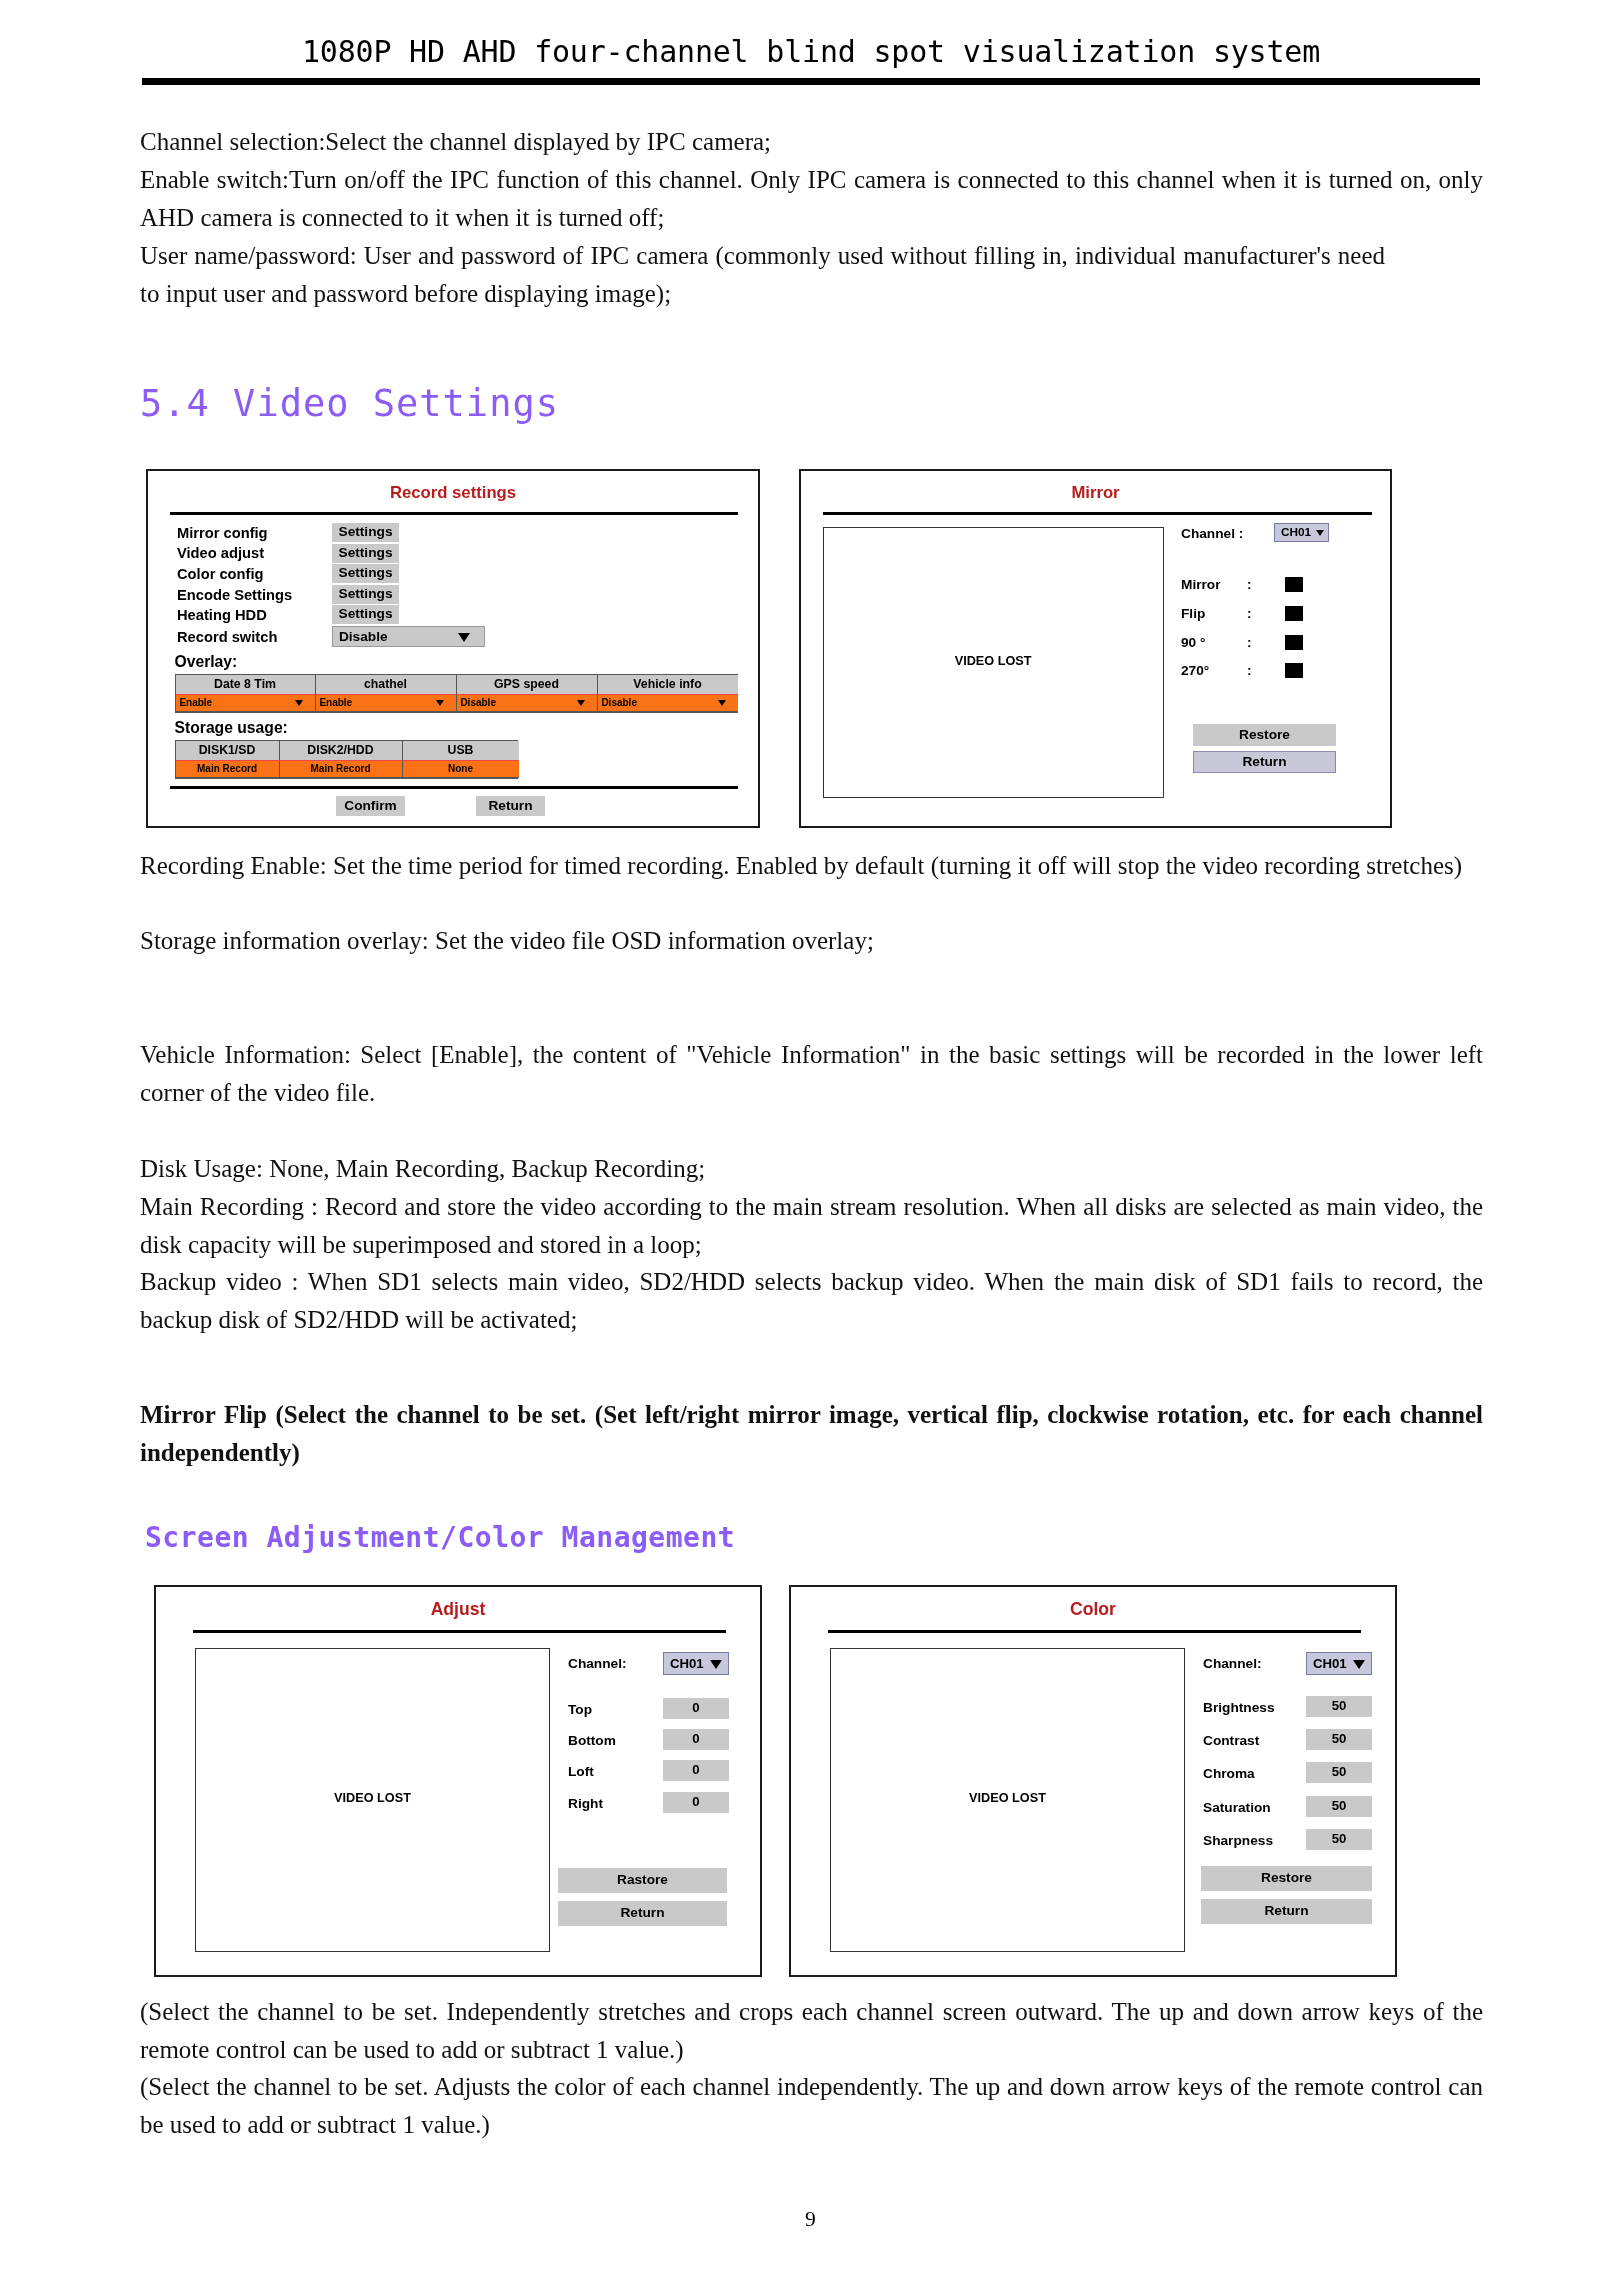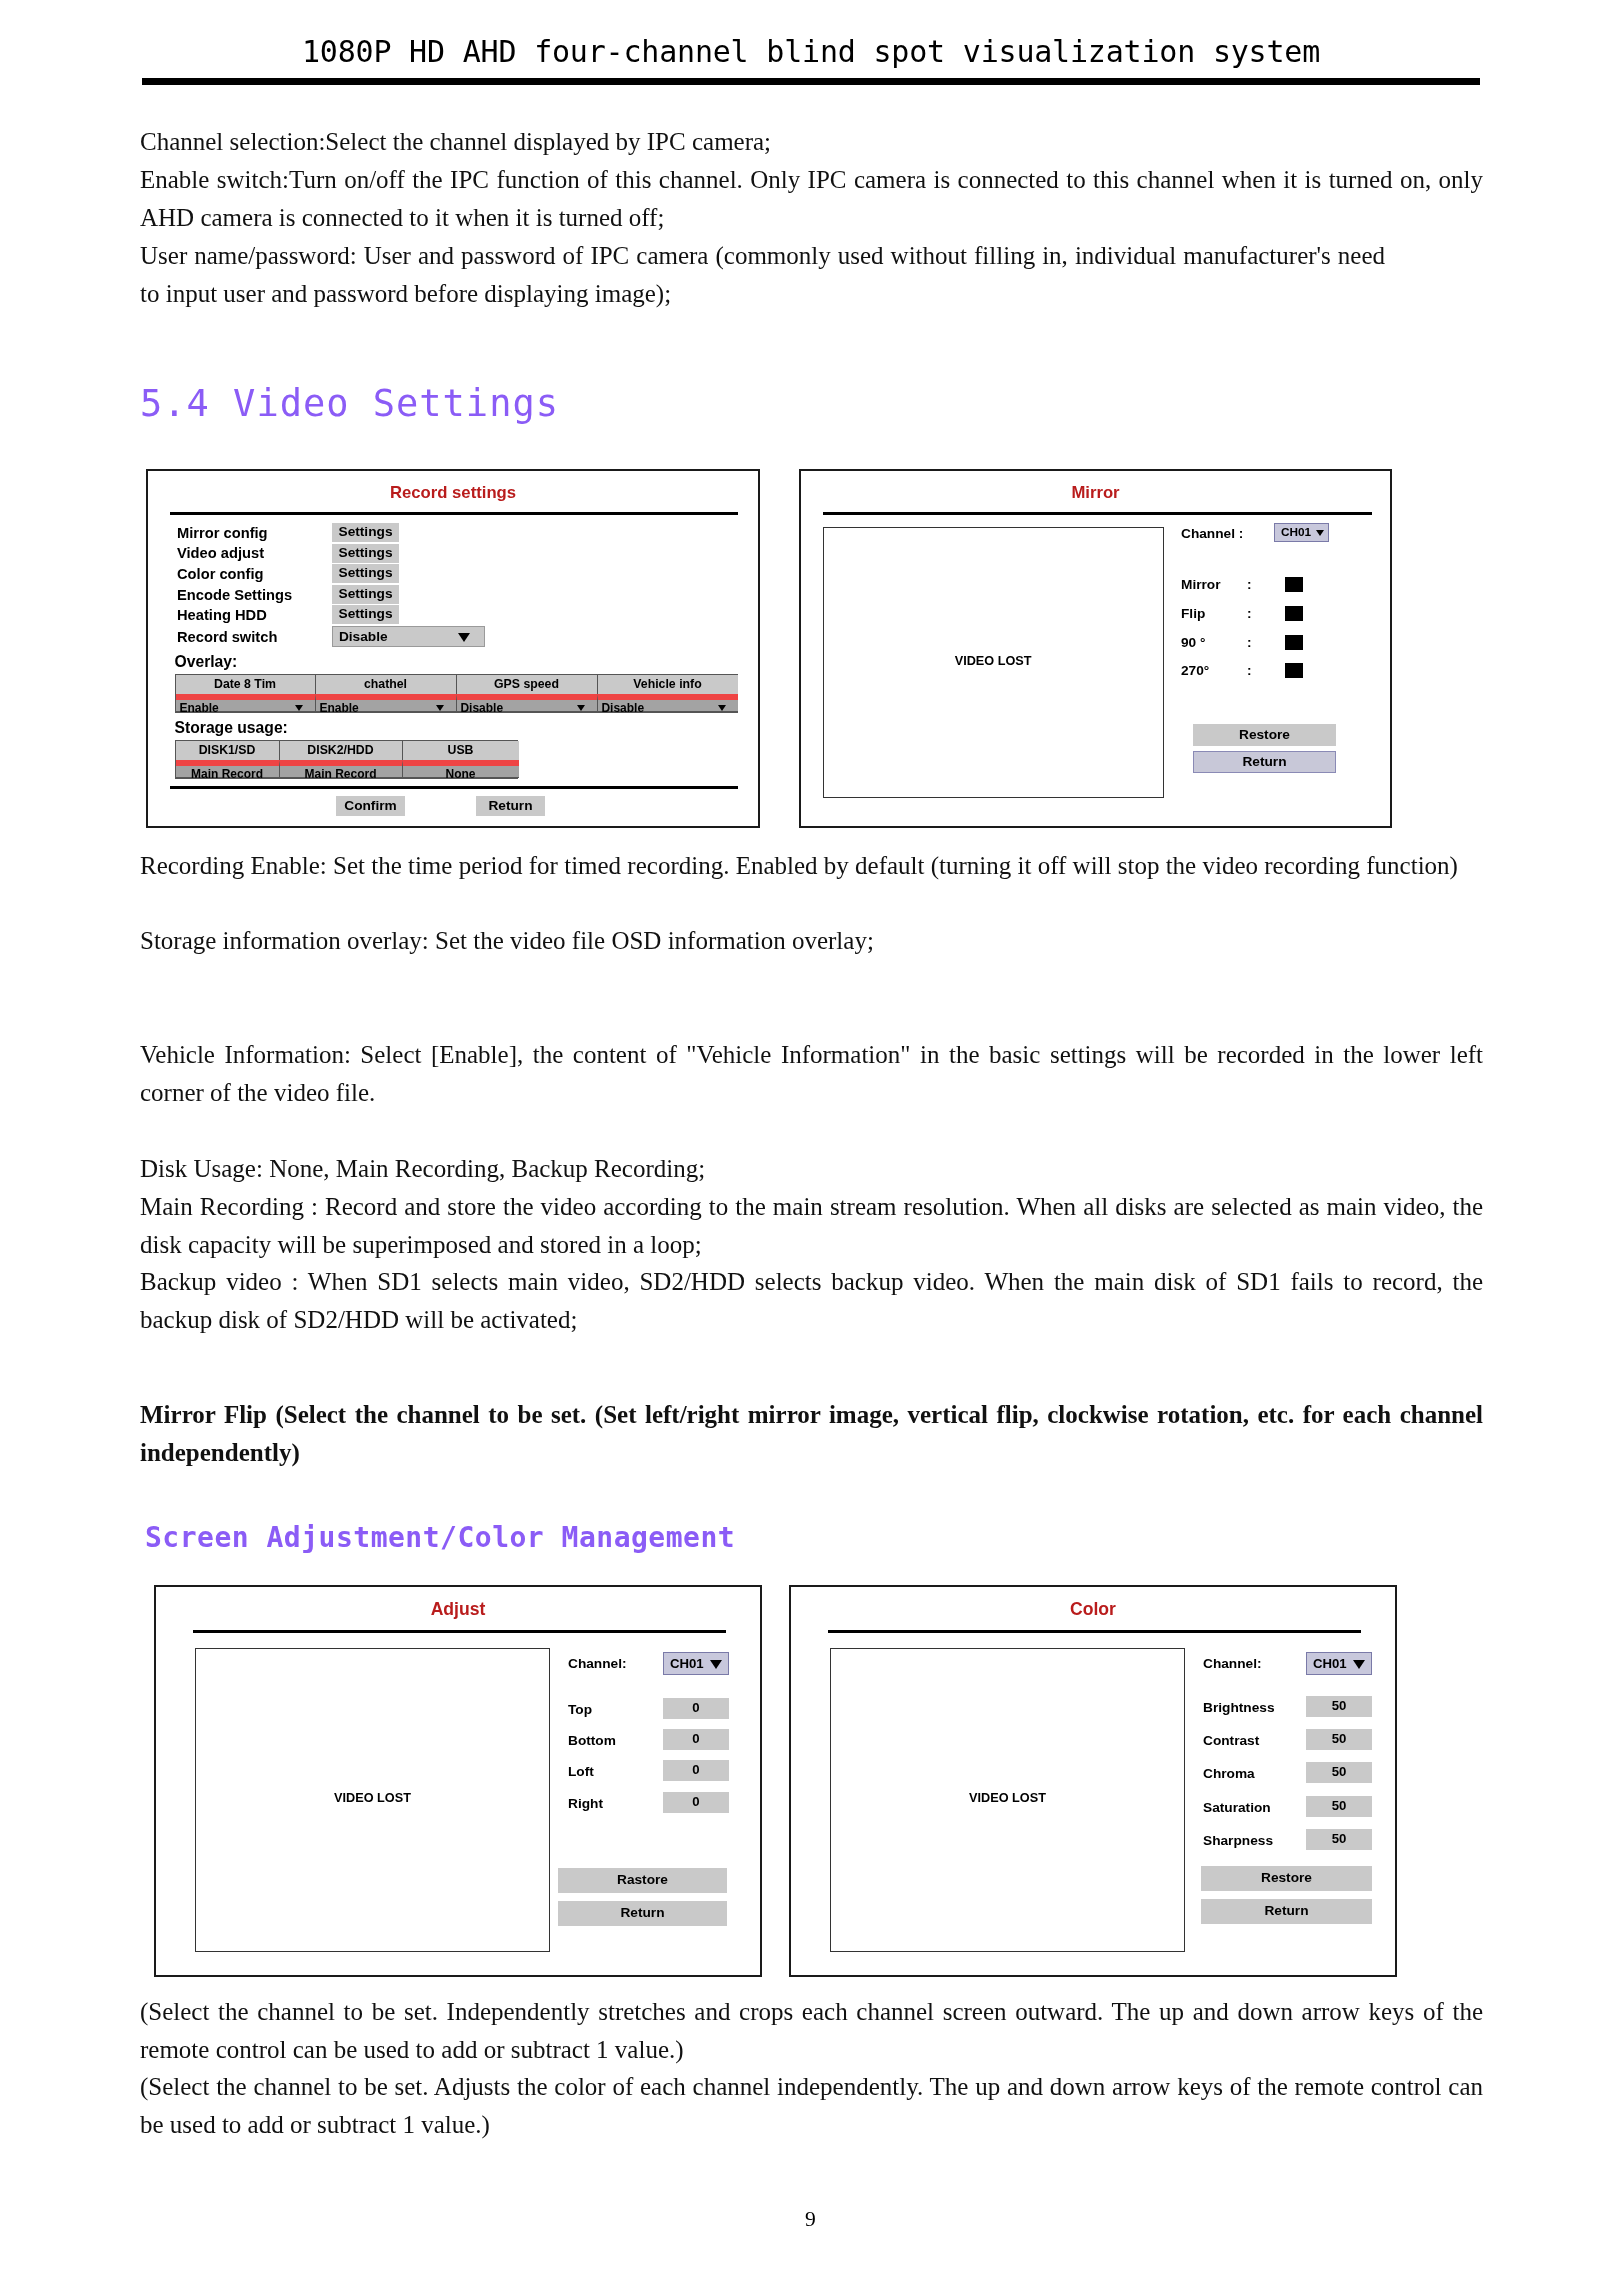--- a/index.html
+++ b/index.html
@@ -192,28 +192,28 @@
     background: #c9c9c9;
     font-weight: bold;
     font-size: 12.3px;
     text-align: center;
     color: #000;
     box-sizing: border-box;
     border-right: 1.5px solid #555;
   }
   .tbl .td {
     position: absolute;
-    background: #a3a3a3;
-    font-weight: bold;
-    font-size: 12px;
+    background: #f97316;
+    font-weight: bold;
+    font-size: 10px;
     color: #000;
     box-sizing: border-box;
     border-right: 1.5px solid #555;
     border-bottom: 1px solid #555;
-    border-top: 6px solid #ef4444;
+    border-top: 1px solid #ef4444;
     padding-left: 3.9px;
   }
   .tbl .td.ctr { text-align: center; padding-left: 0; }
 
   .section-lbl {
     position: absolute;
     font-family: "Liberation Sans", sans-serif;
     font-weight: bold;
     font-size: 15.7px;
     color: #000;
@@ -373,21 +373,21 @@
     <div class="chk-black" style="left:484px; top:164px; width:17.6px; height:14.7px;"></div>
 
     <div class="lbl" style="left:380px; top:192px; font-size:13.7px;">270°</div>
     <div class="lbl" style="left:446px; top:192px; font-size:13.7px;">:</div>
     <div class="chk-black" style="left:484px; top:192px; width:17.6px; height:14.7px;"></div>
 
     <div class="btn-grey" style="left:392px; top:253px; width:143px; height:21.6px; line-height:21.6px; font-size:13.7px;">Restore</div>
     <div class="btn-grey focus" style="left:392px; top:280px; width:143px; height:21.6px; line-height:19.6px; font-size:13.7px;">Return</div>
   </div>
 
-  <div class="para" style="left:140px; top:847px; width:1343px;">Recording Enable: Set the time period for timed recording. Enabled by default (turning it off will stop the video recording function)</div>
+  <div class="para" style="left:140px; top:847px; width:1343px;">Recording Enable: Set the time period for timed recording. Enabled by default (turning it off will stop the video recording stretches)</div>
   <div class="para nojust" style="left:140px; top:922px; width:1343px;">Storage information overlay: Set the video file OSD information overlay;</div>
   <div class="para" style="left:140px; top:1036px; width:1343px;">Vehicle Information: Select [Enable], the content of "Vehicle Information" in the basic settings will be recorded in the lower left corner of the video file.</div>
   <div class="para nojust" style="left:140px; top:1150px; width:1343px;">Disk Usage: None, Main Recording, Backup Recording;</div>
   <div class="para" style="left:140px; top:1188px; width:1343px;">Main Recording : Record and store the video according to the main stream resolution. When all disks are selected as main video, the disk capacity will be superimposed and stored in a loop;</div>
   <div class="para" style="left:140px; top:1263px; width:1343px;">Backup video : When SD1 selects main video, SD2/HDD selects backup video. When the main disk of SD1 fails to record, the backup disk of SD2/HDD will be activated;</div>
   <div class="para bold" style="left:140px; top:1396px; width:1343px;">Mirror Flip (Select the channel to be set. (Set left/right mirror image, vertical flip, clockwise rotation, etc. for each channel independently)</div>
 
   <div class="h-mono" id="heading-screen-adj">Screen Adjustment/Color Management</div>
 
   <div class="panel" id="adjust-panel" style="left:154px; top:1585px; width:608px; height:392px;">

